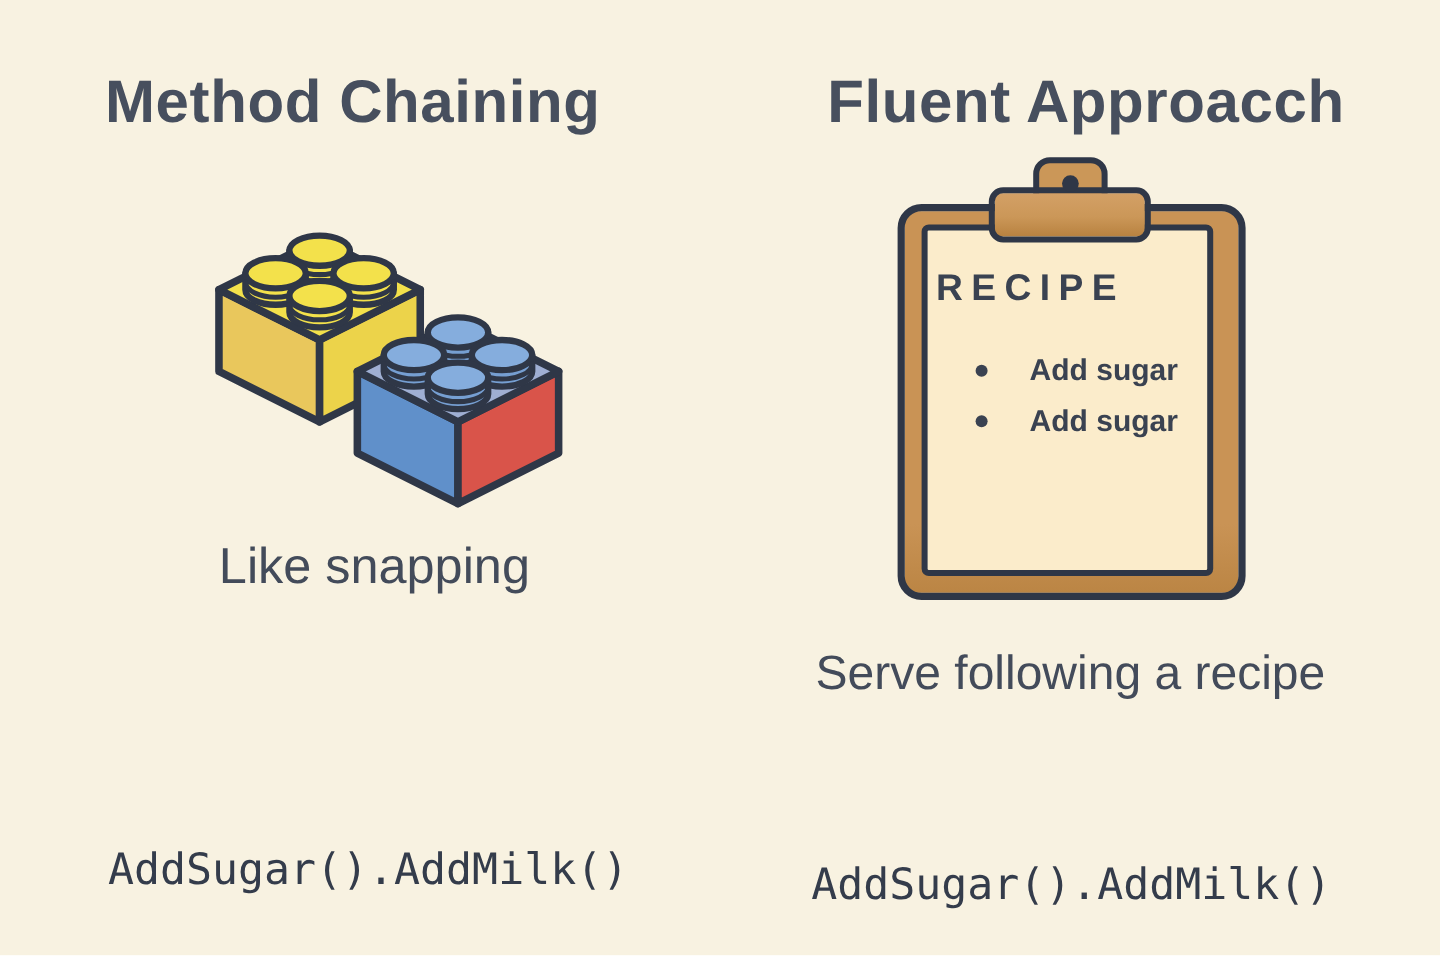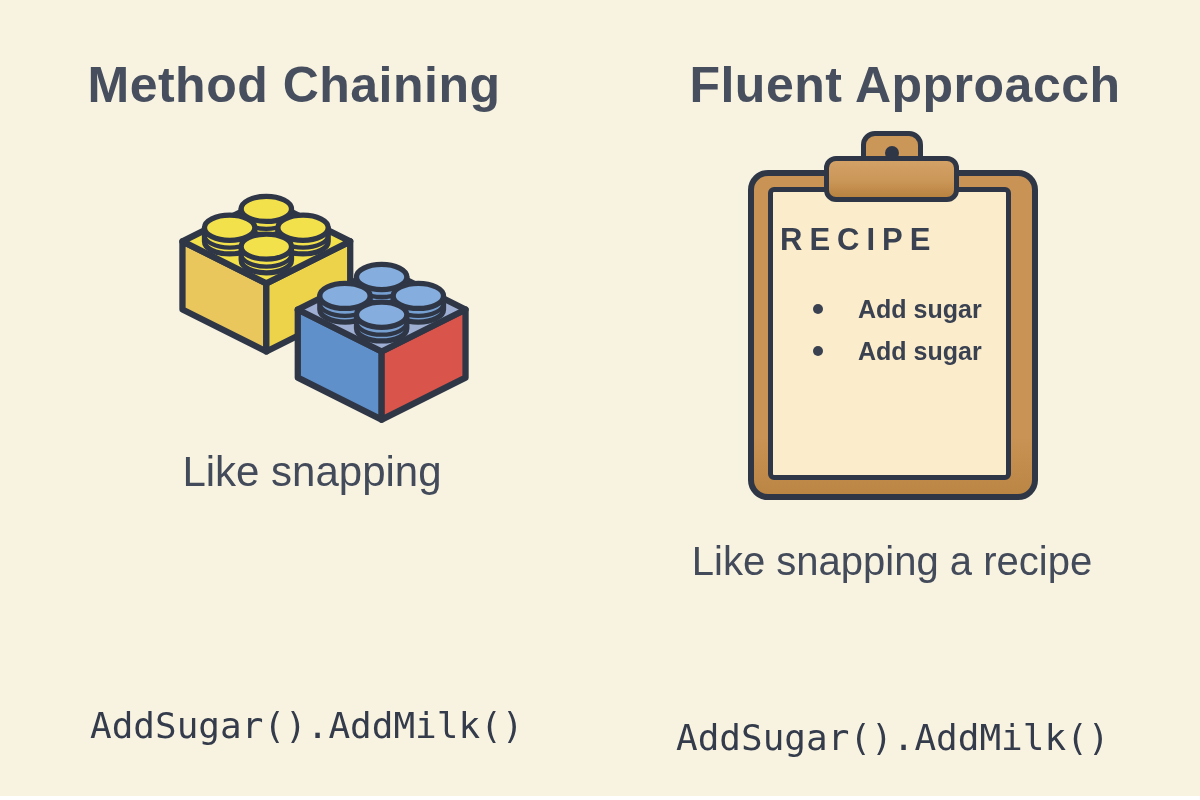--- a/index.html
+++ b/index.html
@@ -143,20 +143,20 @@
           <span class="dot"></span>
           <span class="item-label">Add sugar</span>
         </li>
       </ul>
     </div>
   </div>
   <div class="clip-tab"></div>
   <div class="clip-body"></div>
   <div class="clip-hole"></div>
 
-  <div class="caption right">Like snapping a recipe</div>
+  <div class="caption right">Serve following a recipe</div>
 
   <div class="code right">
     <div>AddSugar().AddMilk()</div>
     
   </div>
 
 </div>
 
 </body></html>

